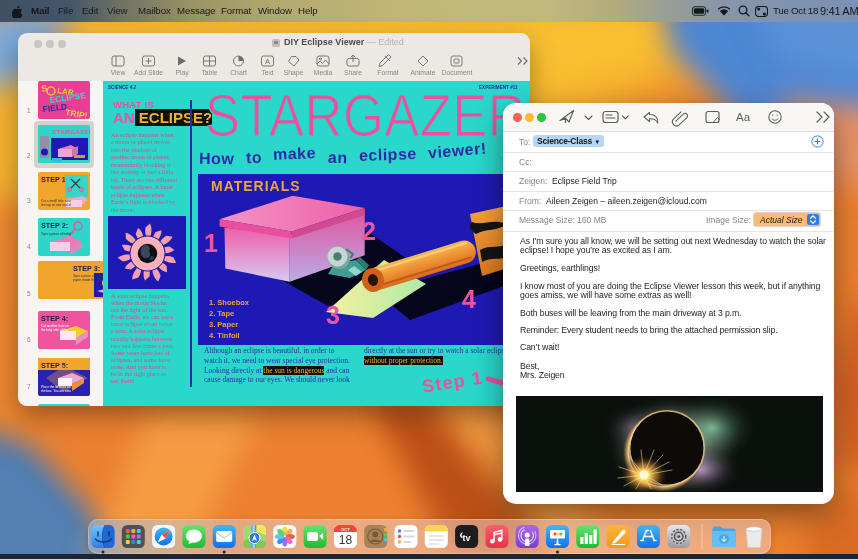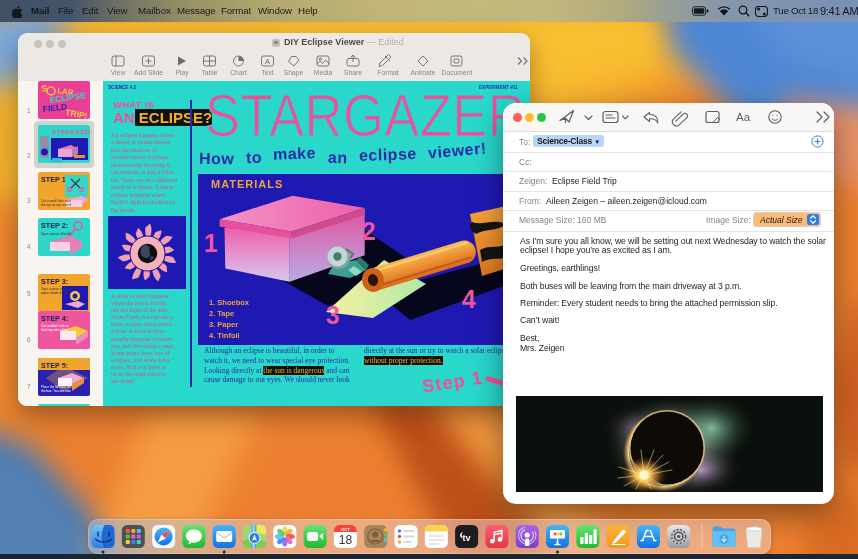--- a/index.html
+++ b/index.html
@@ -206,21 +206,21 @@
       <svg width="52" height="38" viewBox="0 0 52 38">
         <text x="3" y="10" font-size="7.2" font-weight="bold" fill="#1c1c50">STEP 2:</text>
         <circle cx="40" cy="8" r="4" fill="none" stroke="#ef4f9d" stroke-width="1.4"></circle>
         <line x1="37" y1="11" x2="30" y2="20" stroke="#ef4f9d" stroke-width="1.4"></line>
         <polygon points="12,24 32,18 44,24 32,31" fill="#f07ab8"></polygon>
         <rect x="12" y="24" width="20" height="9" fill="#f8cfe6"></rect>
         <polygon points="32,31 44,24 44,30 32,37" fill="#d88ab8"></polygon>
         <text x="3" y="17" font-size="3.2" fill="#333">Tape a piece of tinfoil</text>
       </svg>
     </div>
-    <div class="thumb" id="th5" style="top:193px;background:#f2a52d;">
+    <div class="thumb" id="th5" style="top:180px;background:#f2a52d;padding-left:32px;">
       <svg width="52" height="38" viewBox="0 0 52 38">
         <text x="3" y="10" font-size="7.2" font-weight="bold" fill="#1c1c50">STEP 3:</text>
         <rect x="24" y="12" width="26" height="24" fill="#1f19b4"></rect>
         <circle cx="37" cy="22" r="5" fill="#f5c93c"></circle>
         <circle cx="37" cy="22" r="2.5" fill="#1f19b4"></circle>
         <polygon points="27,30 40,27 47,30 40,34" fill="#f0a8d0"></polygon>
         <text x="3" y="16" font-size="3.2" fill="#333">Tape a piece of white</text>
         <text x="3" y="20" font-size="3.2" fill="#333">paper inside the box</text>
       </svg>
     </div>
@@ -288,21 +288,21 @@
     <div class="abs" style="left:102px;top:5.5px;font-size:59px;font-weight:normal;color:#ee4f9d;-webkit-text-stroke:1.2px #29d7cb;letter-spacing:.5px;transform:scaleX(0.89);transform-origin:0 0;white-space:nowrap;line-height:59px;height:61px;">STARGAZER</div>
     <div class="abs" style="left:96px;top:67px;font-size:16px;font-weight:bold;color:#2b2ba8;white-space:nowrap;letter-spacing:.5px;word-spacing:6.5px;">
       <span style="display:inline-block;transform:translateY(2px) rotate(1deg);">How</span>
       <span style="display:inline-block;transform:translateY(1px) rotate(-2deg);">to</span>
       <span style="display:inline-block;transform:translateY(-3px) rotate(-2deg);">make</span>
       <span style="display:inline-block;transform:translateY(1px) rotate(2deg);">an</span>
       <span style="display:inline-block;transform:translateY(-2px) rotate(-2deg);">eclipse</span>
       <span style="display:inline-block;transform:translateY(-6px) rotate(-5deg);">viewer!</span>
     </div>
     <div class="abs" style="left:95px;top:93px;width:332px;height:171px;background:#1f19b4;">
-      <div class="abs" style="left:13px;top:4px;font-size:11px;font-weight:bold;color:#eca43c;letter-spacing:1px;text-align:center;">MATERIALS</div>
+      <div class="abs" style="left:13px;top:4px;font-size:14px;font-weight:bold;color:#eca43c;letter-spacing:1px;text-align:center;">MATERIALS</div>
       <svg class="abs" style="left:0;top:0;" width="332" height="171" viewBox="0 0 332 171">
         <defs>
           <linearGradient id="boxf2" x1="0" y1="0" x2="0" y2="1">
             <stop offset="0" stop-color="#ee5fa8"></stop>
               <stop offset="1" stop-color="#d6c9f2"></stop>
           </linearGradient>
           <linearGradient id="boxs2" x1="0" y1="0" x2="0" y2="1">
             <stop offset="0" stop-color="#e0549e"></stop>
               <stop offset="1" stop-color="#b9ace4"></stop>
           </linearGradient>
@@ -439,20 +439,21 @@
         <svg width="12" height="11" viewBox="0 0 12 11">
             <path d="M3.5 4.2 L6 1.8 L8.5 4.2 M3.5 6.8 L6 9.2 L8.5 6.8" stroke="#fff" stroke-width="1.2" fill="none" stroke-linecap="round" stroke-linejoin="round"></path>
           </svg>
       </span>
     </div>
   </div>
 
   <div class="abs" style="left:17px;top:134px;width:306px;font-size:8.7px;line-height:9.4px;color:#1f1f1f;letter-spacing:-0.12px;">
     <div style="margin-bottom:8px;">As I’m sure you all know, we will be setting out next Wednesday to watch the solar eclipse! I hope you’re as excited as I am.</div>
     <div style="margin-bottom:8.5px;">Greetings, earthlings!</div>
+    <div style="margin-bottom:8.5px;">I know most of you are doing the Eclipse Viewer lesson this week, but if anything goes amiss, we will have some extras as well!</div>
     <div style="margin-bottom:8px;">Both buses will be leaving from the main driveway at 3 p.m.</div>
     <div style="margin-bottom:7.5px;">Reminder: Every student needs to bring the attached permission slip.</div>
     <div style="margin-bottom:9px;">Can’t wait!</div>
     <div>Best,<br>Mrs. Zeigen</div>
   </div>
 
   <svg class="abs" style="left:13px;top:293px;" width="307" height="96" viewBox="0 0 307 96">
     <defs>
       <filter id="softb" x="-30%" y="-30%" width="160%" height="160%">
           <feGaussianBlur stdDeviation=".7"></feGaussianBlur>

